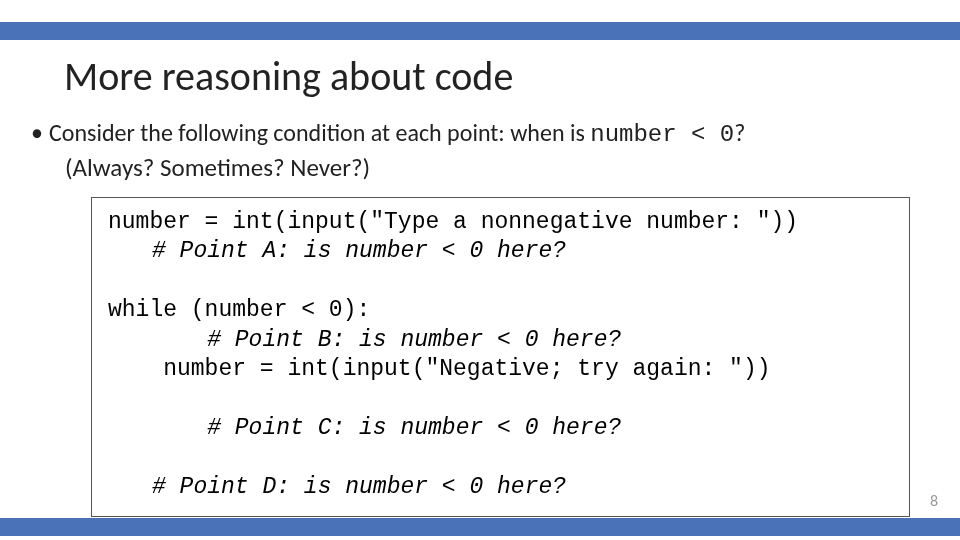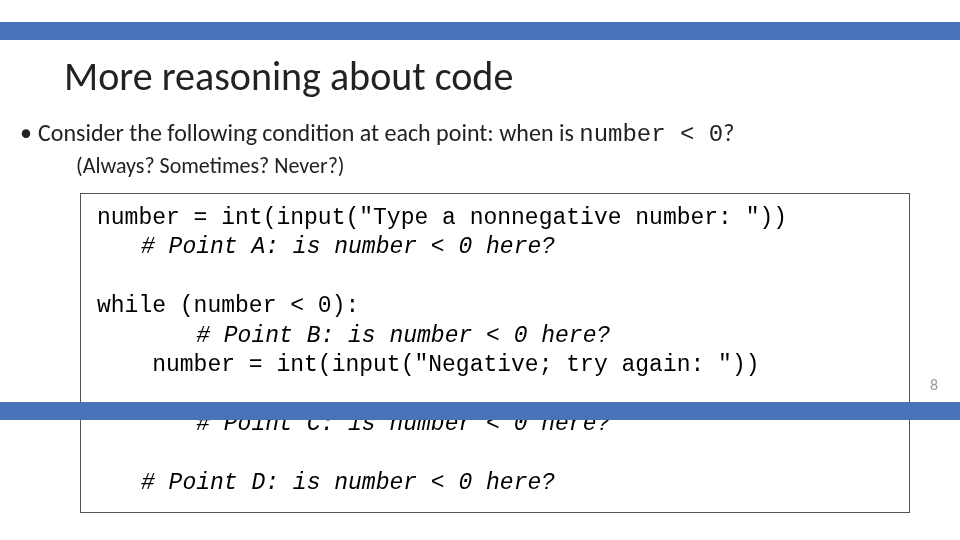--- a/index.html
+++ b/index.html
@@ -8,21 +8,21 @@
     width: 960px;
     height: 540px;
     background: #fff;
     font-family: Calibri, "Segoe UI", Arial, sans-serif;
     color: #333;
     overflow: hidden;
   }
   .slide {
     position: relative;
     width: 960px;
-    height: 420px;
+    height: 536px;
     box-sizing: border-box;
   }
   .top-band {
     position: absolute;
     left: 0; right: 0;
     top: 22px;
     height: 18px;
     background: #4a72b8;
   }
   .bottom-band {
@@ -35,36 +35,36 @@
   .title {
     position: absolute;
     left: 64px;
     top: 52px;
     font-size: 40px;
     font-weight: 400;
     color: #222;
   }
   .content {
     position: absolute;
-    left: 20px;
+    left: 31px;
     right: 20px;
     top: 118px;
     font-size: 24px;
     color: #222;
   }
   .bullet-line {
     margin-bottom: 4px;
   }
   .bullet-dot {
     display: inline-block;
     width: 18px;
   }
   .subnote {
-    margin-left: 56px;
-    font-size: 22px;
+    margin-left: 34px;
+    font-size: 25px;
     margin-bottom: 14px;
   }
   code.mono {
     font-family: "Courier New", Courier, monospace;
     font-size: 24px;
   }
   .codeblock {
     margin-left: 60px;
     margin-right: 30px;
     border: 1px solid #555;

